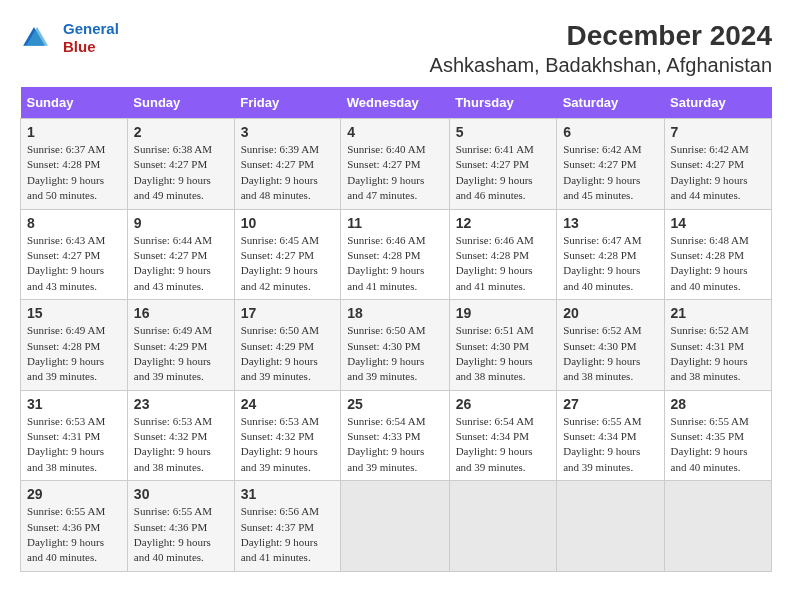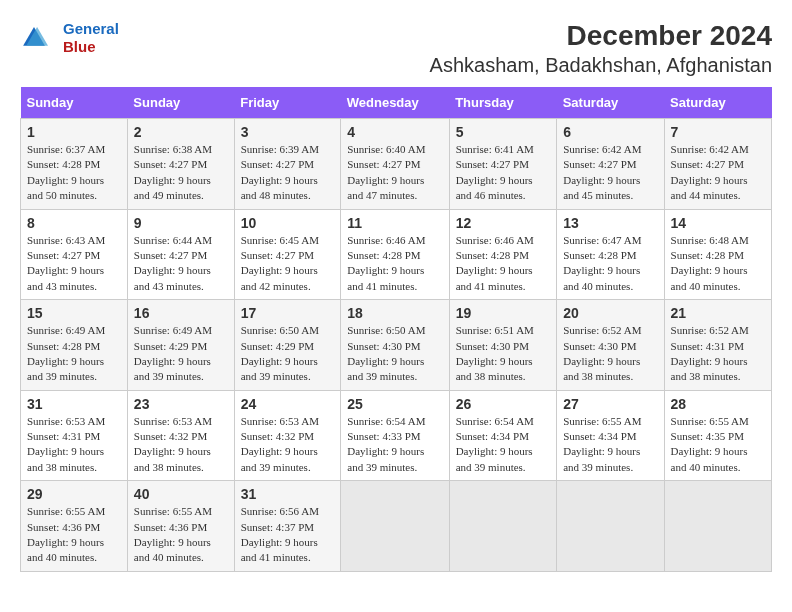--- a/index.html
+++ b/index.html
@@ -240,21 +240,21 @@
           <span class="day-num">28</span>
           <div class="day-info">Sunrise: 6:55 AM<br>Sunset: 4:35 PM<br>Daylight: 9 hours and 40 minutes.</div>
         </td>
       </tr>
       <tr>
         <td>
           <span class="day-num">29</span>
           <div class="day-info">Sunrise: 6:55 AM<br>Sunset: 4:36 PM<br>Daylight: 9 hours and 40 minutes.</div>
         </td>
         <td>
-          <span class="day-num">40</span>
+          <span class="day-num">30</span>
           <div class="day-info">Sunrise: 6:55 AM<br>Sunset: 4:36 PM<br>Daylight: 9 hours and 40 minutes.</div>
         </td>
         <td>
           <span class="day-num">31</span>
           <div class="day-info">Sunrise: 6:56 AM<br>Sunset: 4:37 PM<br>Daylight: 9 hours and 41 minutes.</div>
         </td>
         <td class="empty"></td>
         <td class="empty"></td>
         <td class="empty"></td>
         <td class="empty"></td>

